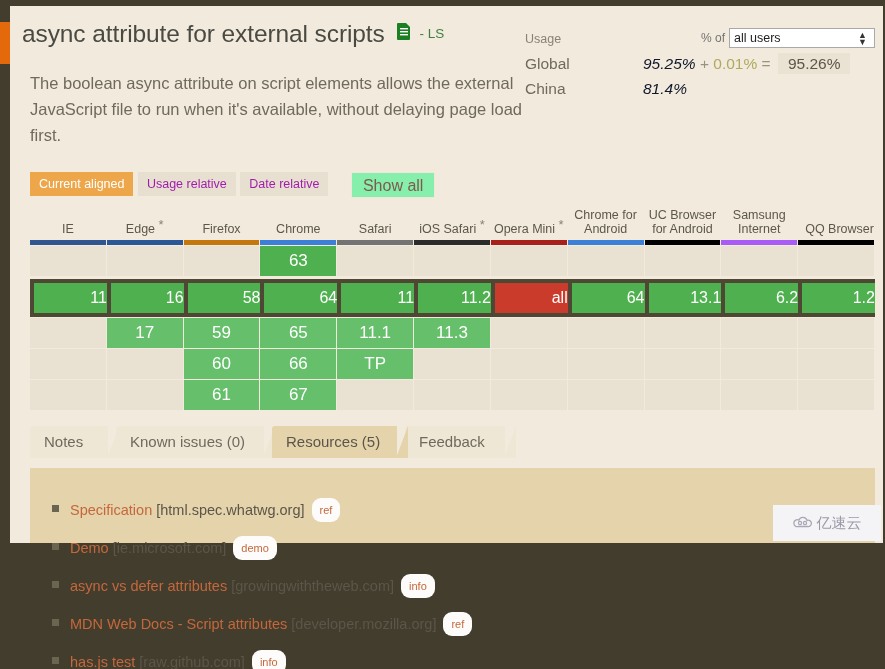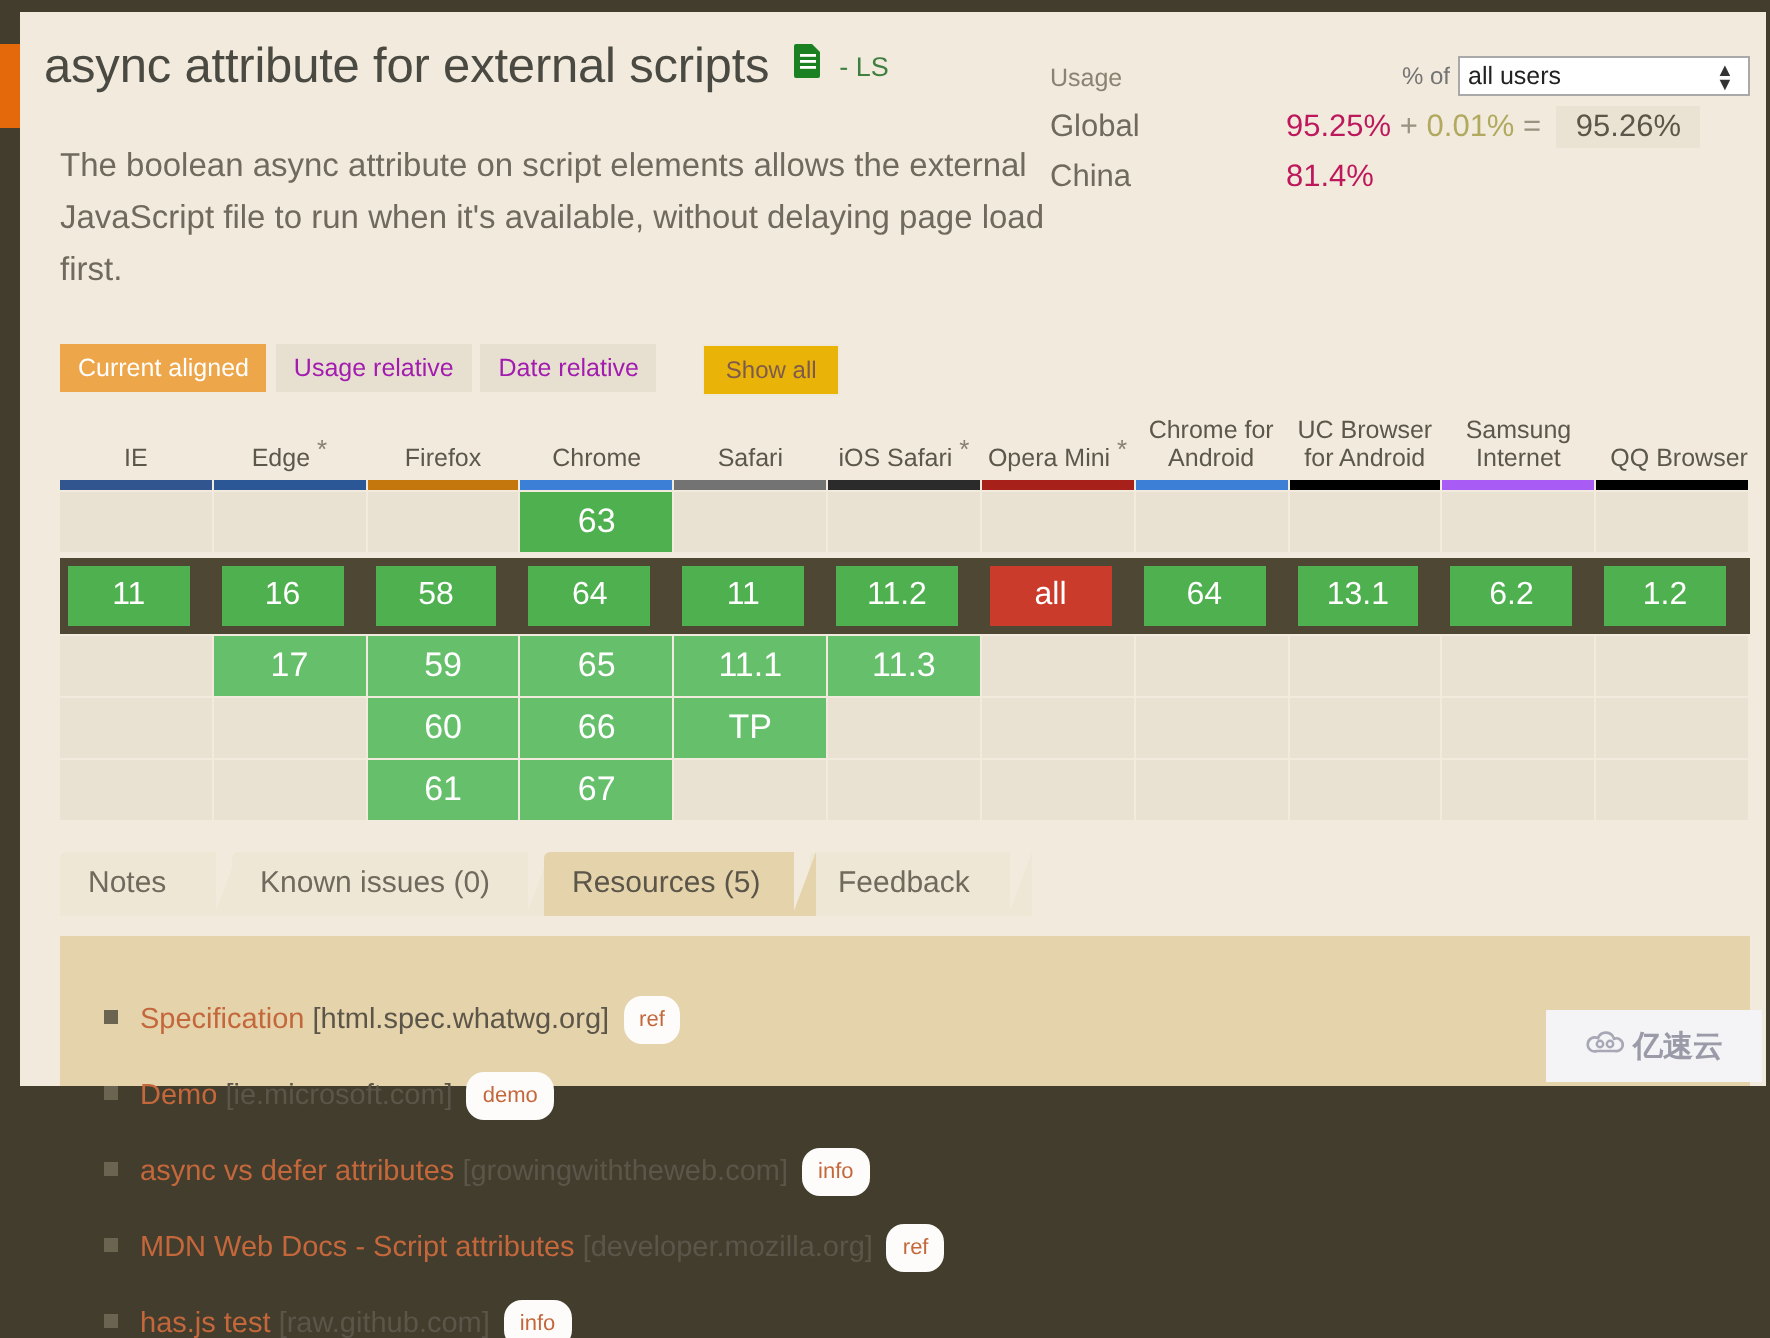--- a/index.html
+++ b/index.html
@@ -93,21 +93,21 @@
     font-size: 9px;
     color: #333;
     text-align: center;
   }
   .sel-arrows span { display: block; height: 7px; }
   .usage-nums {
     position: absolute; left: 118px; top: 0;
     font-size: 15.5px;
     white-space: nowrap;
   }
-  .u-green { color: #be185d; }
+  .u-green { color: #0f172a; font-style: italic; }
   .u-olive { color: #b0a95f; }
   .u-op { color: #9a9281; }
   .u-total {
     background: #eae2d2;
     padding: 2px 10px;
     color: #5b5649;
     margin-left: 3px;
   }
 
   
@@ -137,23 +137,23 @@
     vertical-align: top;
   }
   .seg.active {
     background: #eda64a;
     color: #fff;
   }
   .showall {
     display: inline-block;
     height: 26px;
     line-height: 25px;
-    font-size: 12px;
+    font-size: 16px;
     padding: 0 11px;
-    background: #eab308;
+    background: #86efac;
     color: #7d5a4e;
     border: 1px solid #efe8d9;
     margin-left: 18px;
     vertical-align: top;
     cursor: pointer;
   }
 
   
   .grid {
     position: relative;
@@ -201,22 +201,23 @@
   .current-row {
     display: flex;
     background: #4e4734;
     padding: 4px 0 4px 0;
     margin-top: 3px;
   }
   .current-row .vcell {
     height: 30px; line-height: 30px;
     font-size: 16px;
     margin-left: 4px;
-    margin-right: 12px;
+    margin-right: 0;
     width: 74px;
+    text-align: right;
   }
 
   
   .tabs {
     position: relative;
     margin: 16px 0 0 20px;
     height: 32px;
   }
   .tab {
     position: absolute;
@@ -299,21 +300,20 @@
     position: absolute;
     right: 2px; bottom: 2px;
     width: 108px; height: 36px;
     background: #f4f4f6;
     display: flex;
     align-items: center;
     justify-content: center;
     gap: 4px;
     color: #9a9aa8;
     font-size: 15px;
-    font-weight: bold;
   }
 </style>
 </head>
 <body>
 
 <div id="app">
   <div id="orange-tab"></div>
 
   <div class="header">
     <span class="title">async attribute for external scripts</span>

